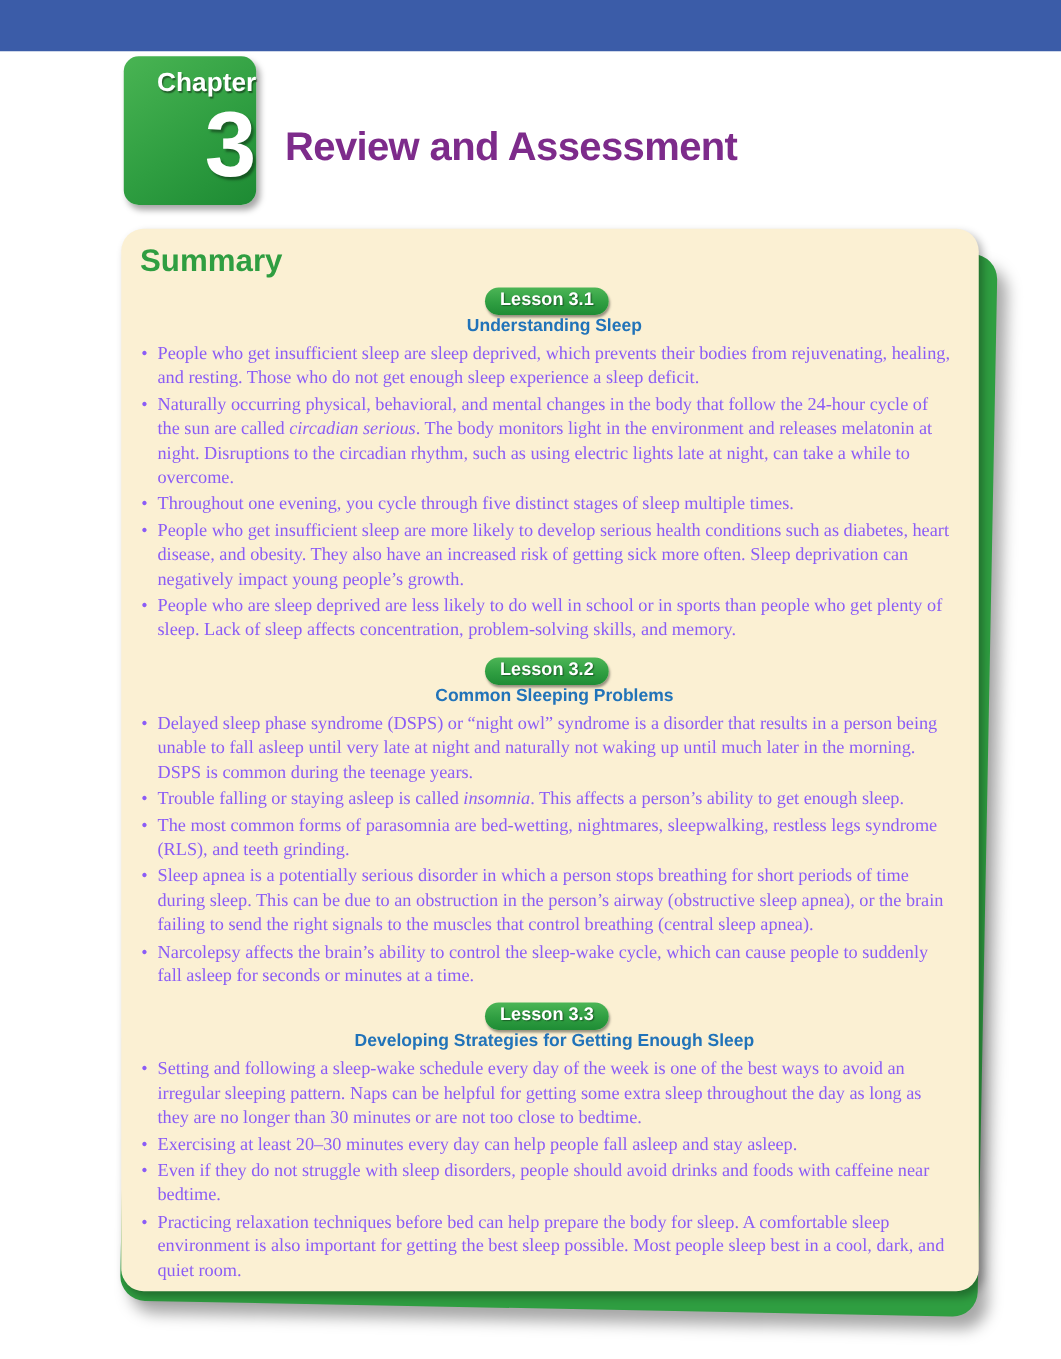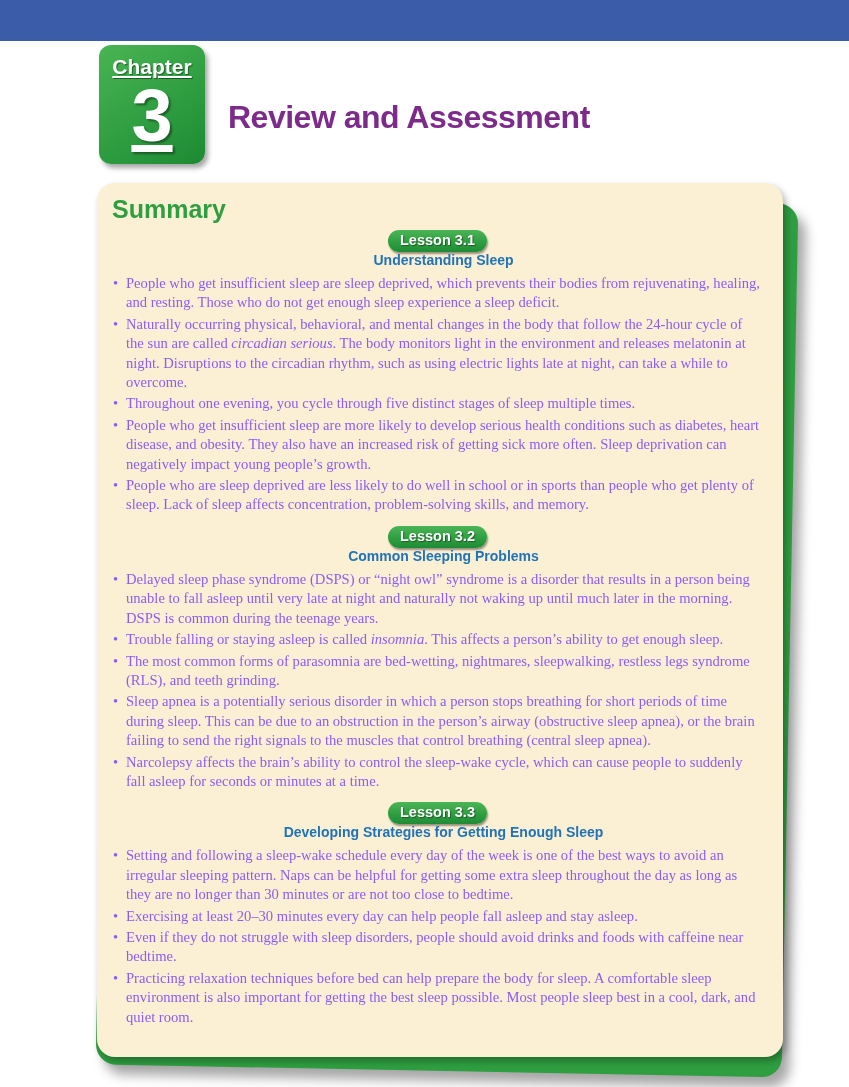--- a/index.html
+++ b/index.html
@@ -1,29 +1,29 @@
 <!DOCTYPE html>
 <html style="--top-bar: #3b5ca8; --green: #2f9e41; --purple: #7d2b8b; --lesson-blue: #2173b9; --panel-cream: #fbf0d3;"><head>
 <meta charset="utf-8">
 <style>
   html,body{margin:0;padding:0;background:#ffffff;}
   .page{position:relative;width:849px;height:1087px;background:#fff;overflow:hidden;font-family:"Liberation Serif",serif;}
   .top-bar{position:absolute;left:0;top:0;width:849px;height:41px;background:var(--top-bar,#3b5ca8);}
   .chapter-badge{position:absolute;left:99px;top:45px;width:106px;height:119px;border-radius:12px;
     background:linear-gradient(145deg,#49b453 0%,#2f9e41 55%,#1d8a33 100%);
-    box-shadow:3px 4px 5px rgba(0,0,0,.35);text-align:center;color:#fff;font-family:"Liberation Sans",sans-serif;text-decoration:underline;}
+    box-shadow:3px 4px 5px rgba(0,0,0,.35);text-align:right;color:#fff;font-family:"Liberation Sans",sans-serif;}
   .chapter-word{margin-top:10px;font-size:21px;font-weight:bold;text-shadow:1px 1px 1px rgba(0,0,0,.45);}
   .chapter-number{font-size:74px;font-weight:bold;line-height:.95;margin-top:2px;text-shadow:2px 2px 2px rgba(0,0,0,.4);}
   .page-title{position:absolute;left:228px;top:99px;margin:0;font-family:"Liberation Sans",sans-serif;
     font-size:32px;font-weight:bold;letter-spacing:-.5px;color:var(--purple,#7d2b8b);}
   .panel-wrap{position:absolute;left:97px;top:183px;width:686px;}
   .panel-green{position:absolute;inset:0;background:var(--green,#2f9e41);border-radius:20px;
     transform:translate(7px,14px) rotate(1.1deg);box-shadow:8px 10px 12px rgba(0,0,0,.35);}
   .summary-panel{position:relative;background:var(--panel-cream,#fbf0d3);border-radius:18px;
-    padding:10px 20px 28px 15px;box-shadow:3px 4px 7px rgba(0,0,0,.3);}
+    padding:10px 20px 4px 15px;box-shadow:3px 4px 7px rgba(0,0,0,.3);}
   .summary-title{margin:2px 0 6px 0;font-family:"Liberation Sans",sans-serif;font-size:25px;font-weight:bold;color:var(--green,#2f9e41);}
   .lesson-head{display:flex;align-items:center;margin:11px 0 6px;flex-direction:column;}
   .lesson:first-child .lesson-head{margin-top:4px;}
   .lesson-badge{font-family:"Liberation Sans",sans-serif;font-weight:bold;font-size:14.5px;color:#fff;
     background:linear-gradient(180deg,#4cb556 0%,#2f9e41 55%,#1f8c35 100%);
     padding:2px 12px 4px;border-radius:13px;box-shadow:1px 2px 2px rgba(0,0,0,.4);
     text-shadow:1px 1px 1px rgba(0,0,0,.4);white-space:nowrap;}
   .lesson-title{font-family:"Liberation Sans",sans-serif;font-weight:bold;font-size:14px;color:var(--lesson-blue,#2173b9);margin-left:12px;}
   ul.bullets{list-style:none;margin:0;padding:0;}
   ul.bullets li{position:relative;padding-left:13px;margin:0 0 2px 1px;font-size:14.6px;line-height:1.33;color:#8b5cf6;}

